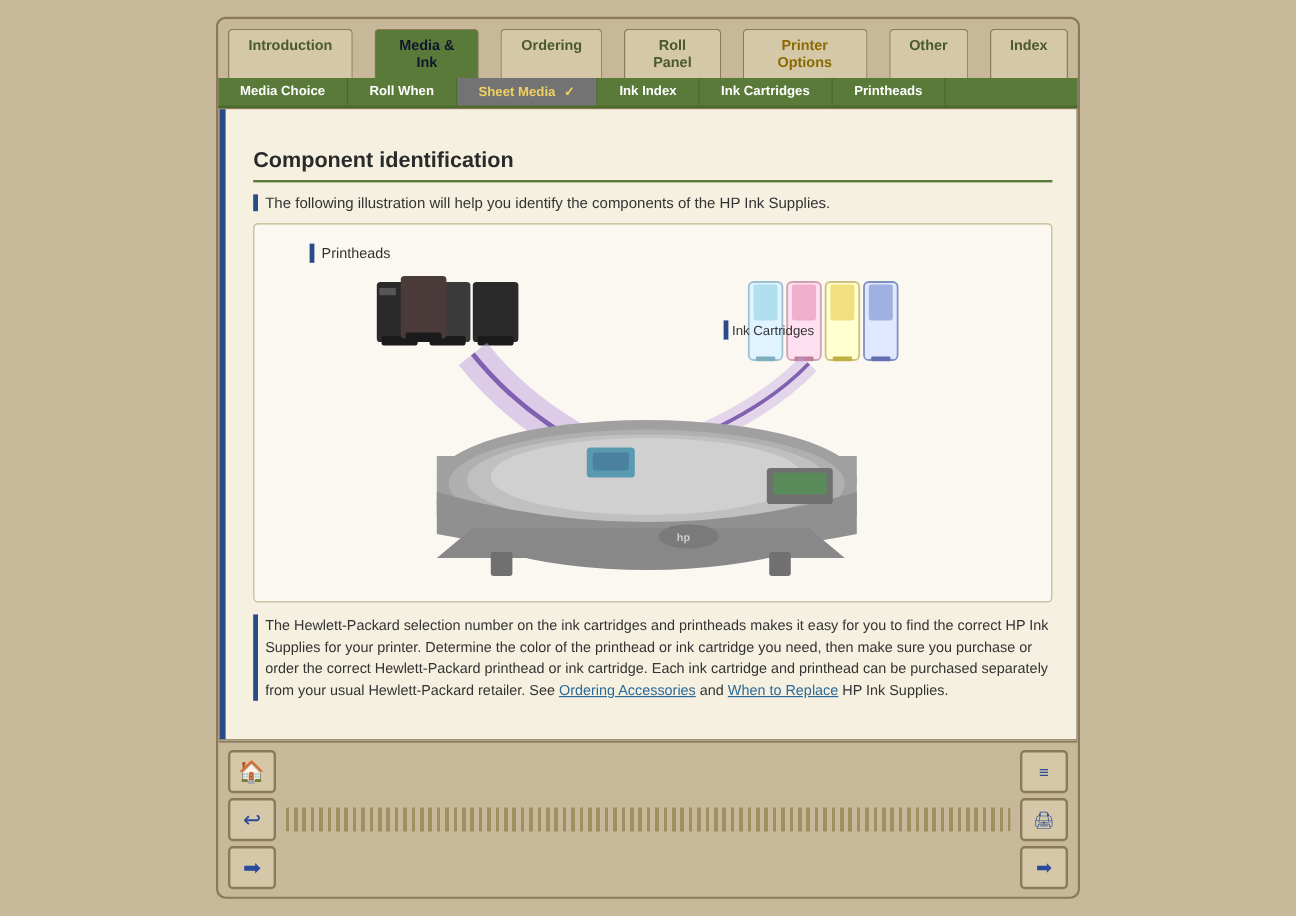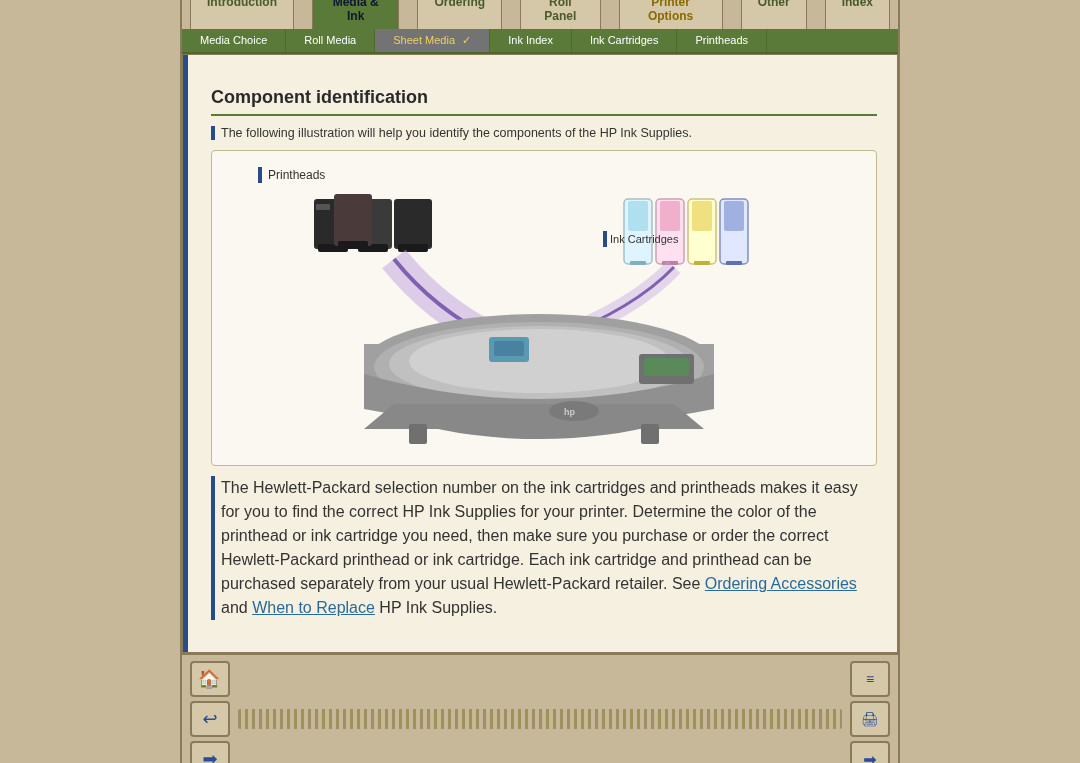--- a/index.html
+++ b/index.html
@@ -55,21 +55,21 @@
     
     .sub-nav {
       display: flex;
       background: #5a7a3a;
       gap: 0;
       border-bottom: 2px solid #4a6a2a;
     }
     .sub-tab {
       padding: 5px 18px;
       font-size: 11px;
-      font-weight: normal;
+      font-weight: bold;
       cursor: pointer;
       color: #ffffff;
       border-right: 1px solid #4a6a2a;
       text-align: center;
     }
     .sub-tab.active {
       color: #f0d060;
       background: #737373;
     }
     .sub-tab .checkmark {
@@ -104,21 +104,21 @@
       border-radius: 4px;
       padding: 16px;
       margin: 10px 0;
       position: relative;
       min-height: 300px;
       display: flex;
       flex-direction: column;
     }
     
     .body-text {
-      font-size: 16px;
+      font-size: 12px;
       color: #333;
       line-height: 1.5;
     }
     .link {
       color: #2a6a9a;
       text-decoration: underline;
       cursor: pointer;
     }
     .nav-btn {
       width: 40px;
@@ -146,21 +146,21 @@
     <div class="top-tab">Roll Panel</div>
     <div class="top-tab printer-options" style="font-weight:bold; color:#8a6a00; background:#d4c8a8;">
       <span>Printer Options</span>
     </div>
     <div class="top-tab">Other</div>
     <div class="top-tab">Index</div>
   </div>
 
   <div class="sub-nav">
     <div class="sub-tab">Media Choice</div>
-    <div class="sub-tab">Roll Media</div>
+    <div class="sub-tab">Roll When</div>
     <div class="sub-tab active">
       <span>Sheet Media</span>
       <span class="checkmark"> ✓</span>
     </div>
     <div class="sub-tab">Ink Index</div>
     <div class="sub-tab">Ink Cartridges</div>
     <div class="sub-tab">Printheads</div>
   </div>
 
   <div class="content-area">

